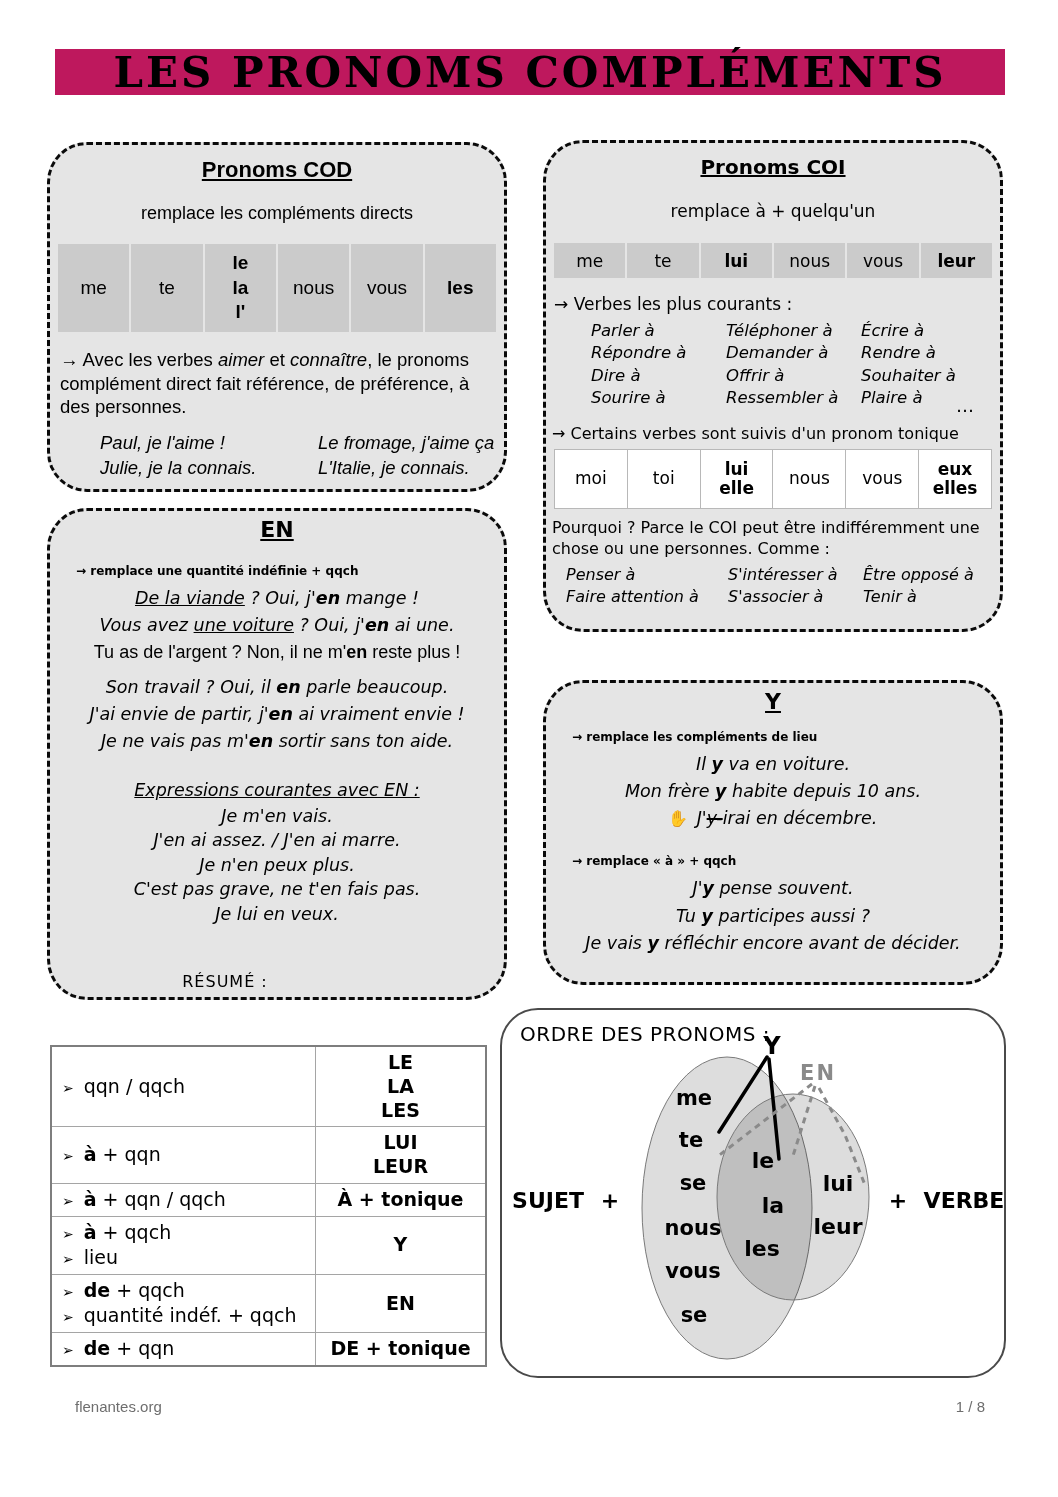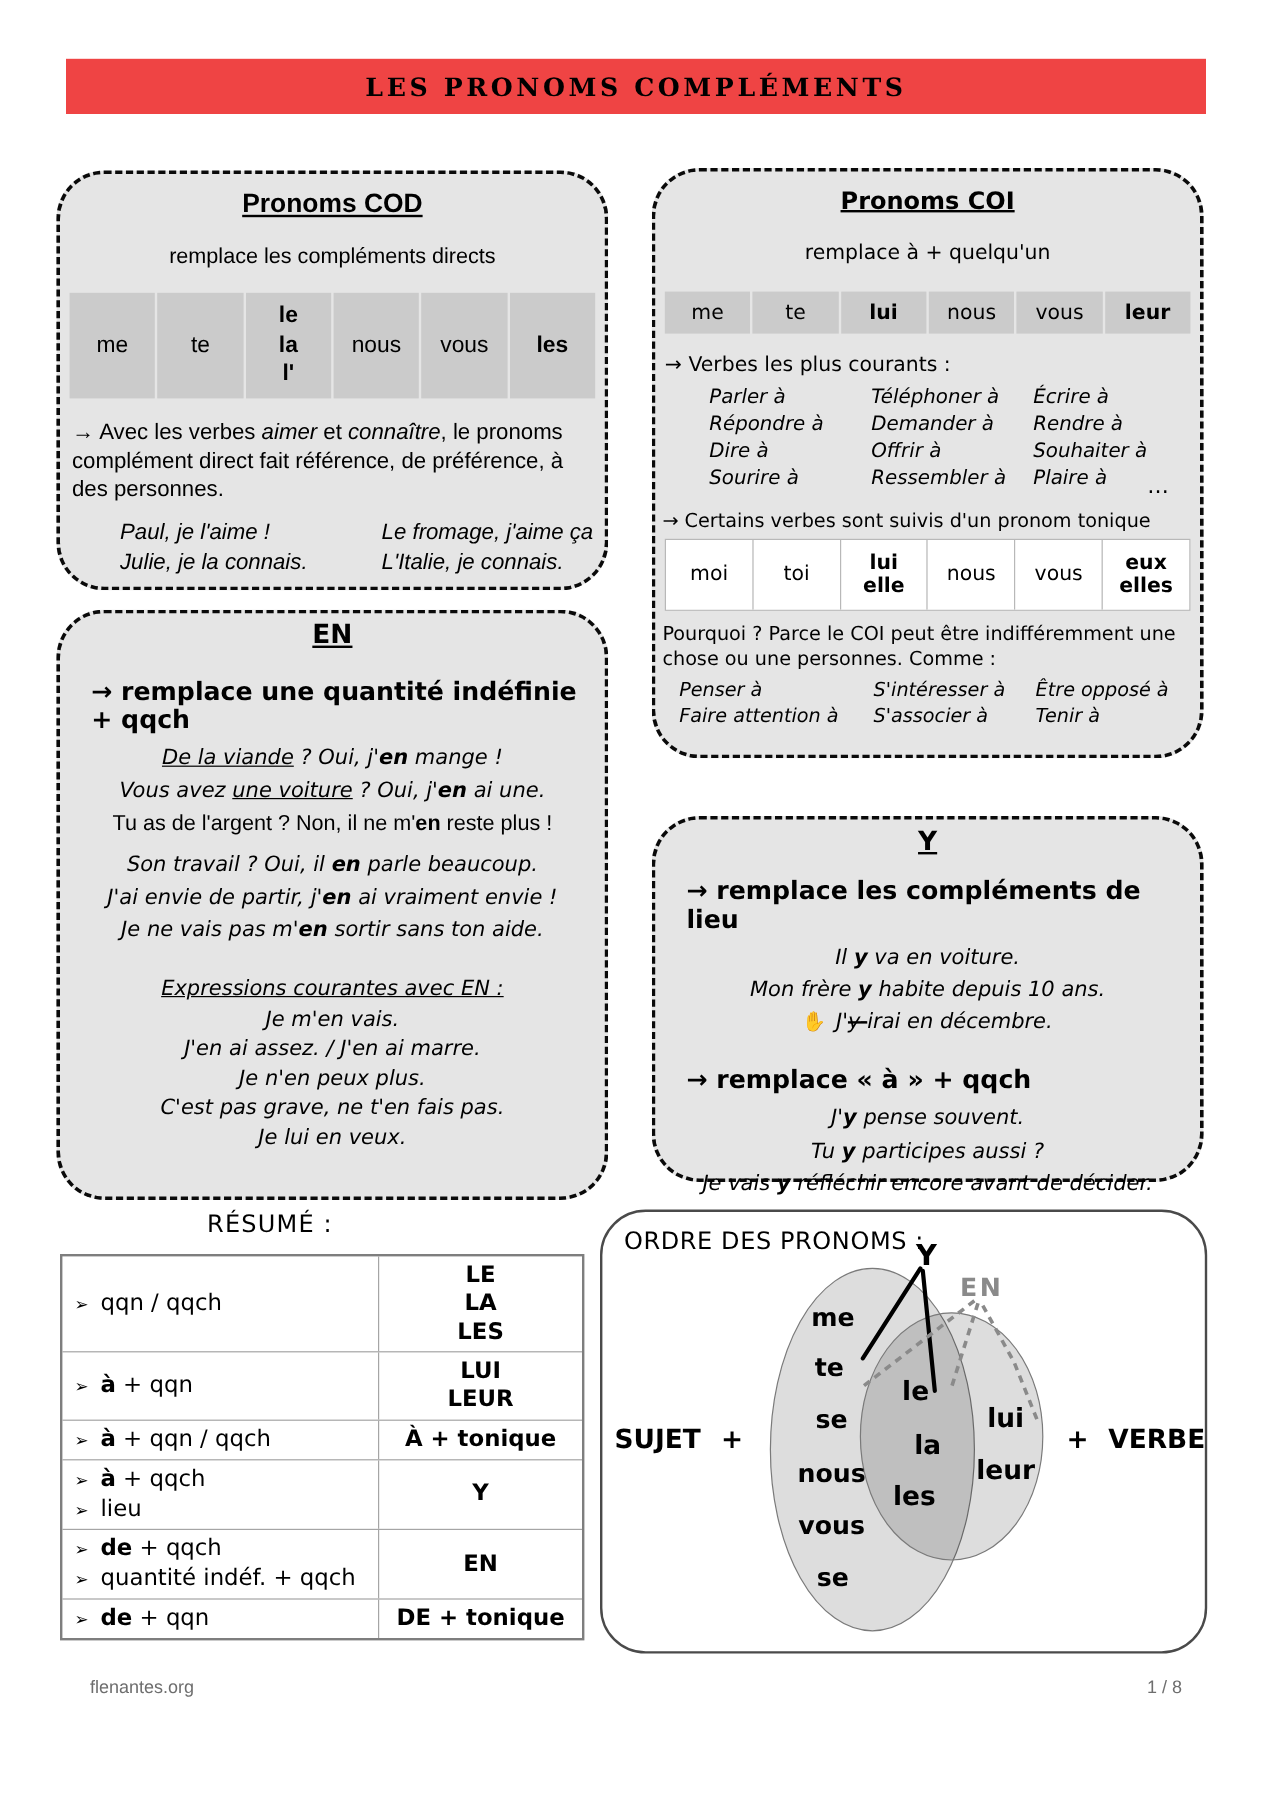--- a/index.html
+++ b/index.html
@@ -6,22 +6,22 @@
   .page{position:relative;width:1058px;height:1497px;background:#ffffff;
         font-family:"DejaVu Sans",sans-serif;color:#000;overflow:hidden;}
 
   .b{font-weight:bold;}
   .u{text-decoration:underline;}
   .st{text-decoration:line-through;text-decoration-thickness:2px;}
   .i{font-style:italic;}
 
   
   .title-bar{position:absolute;left:55px;top:49px;width:950px;height:46px;
-    background:#ef4444;display:flex;align-items:center;justify-content:center;
-    font-family:"DejaVu Serif",serif;font-weight:bold;font-size:21px;letter-spacing:3px;}
+    background:#be185d;display:flex;align-items:center;justify-content:center;
+    font-family:"DejaVu Serif",serif;font-weight:bold;font-size:42px;letter-spacing:3px;}
 
   
   .dashed-box{position:absolute;border:3px dashed #0a0a0a;border-radius:40px;background:#e5e5e5;box-sizing:border-box;}
   #cod-box{left:47px;top:142px;width:460px;height:350px;font-family:"Liberation Sans",sans-serif;}
   #coi-box{left:543px;top:140px;width:460px;height:492px;}
   #en-box{left:47px;top:508px;width:460px;height:492px;}
   #y-box{left:543px;top:680px;width:460px;height:305px;}
 
   .box-title{text-align:center;font-weight:bold;text-decoration:underline;}
   #cod-box .box-title{font-size:22px;margin-top:12px;}
@@ -55,34 +55,34 @@
   .verb-grid .vcol:last-child{width:auto;}
   .coi-ellipsis{position:absolute;right:26px;top:252px;font-size:18px;}
   .coi-h2{font-size:16px;margin:15px 16px 0 6px;}
   .coi-why{font-size:16px;line-height:1.32;margin:8px 0 0 6px;}
   .tonic-grid{display:flex;margin:5px 0 0 20px;font-style:italic;font-size:16px;line-height:1.35;}
   .tonic-grid .vcol{width:162px;}
   .tonic-grid .vcol2{width:135px;}
   .tonic-grid .vcol:last-child{width:auto;}
 
   
-  .sec-h{font-weight:bold;font-size:21px;margin-left:26px;}
+  .sec-h{font-weight:bold;font-size:12px;margin-left:26px;}
   #en-box .sec-h1{margin-top:22px;}
   #en-box .sec-h2{margin-top:28px;}
   .ex-lines{text-align:center;font-style:italic;font-size:17.5px;line-height:1.55;margin-top:7px;}
   .ex-lines .plain{font-family:"Liberation Sans",sans-serif;font-style:normal;font-size:18px;}
   .expr-title{text-align:center;font-style:italic;text-decoration:underline;font-size:17.5px;margin-top:24px;}
   .expr-lines{text-align:center;font-style:italic;font-size:17.5px;line-height:1.4;margin-top:4px;}
   #y-box .sec-h1{margin-top:16px;}
   #y-box .sec-h2{margin-top:22px;}
   .hand{font-style:normal;font-size:16px;margin-right:8px;}
 
   
-  .resume-heading{position:absolute;left:50px;top:1008px;width:350px;text-align:center;
-     font-size:20px;letter-spacing:1px;}
+  .resume-heading{position:absolute;left:50px;top:972px;width:350px;text-align:center;
+     font-size:16px;letter-spacing:1px;}
   .resume-table{position:absolute;left:50px;top:1045px;width:437px;border:2px solid #7e7e7e;box-sizing:border-box;}
   .res-row{display:flex;border-top:1px solid #a5a5a5;}
   .res-row:first-child{border-top:none;}
   .res-left{width:264px;border-right:1px solid #a5a5a5;padding:3px 0 3px 10px;box-sizing:border-box;
      display:flex;flex-direction:column;justify-content:center;font-size:19px;line-height:1.35;}
   .res-right{flex:1;display:flex;align-items:center;justify-content:center;text-align:center;
      font-weight:bold;font-size:19px;line-height:1.25;white-space:pre-line;padding:4px 0;}
   .res-line{display:flex;align-items:baseline;}
   .res-bullet{font-size:14px;margin-right:10px;}
   .r1{min-height:78px;} .r2{min-height:52px;} .r3{min-height:28px;}

